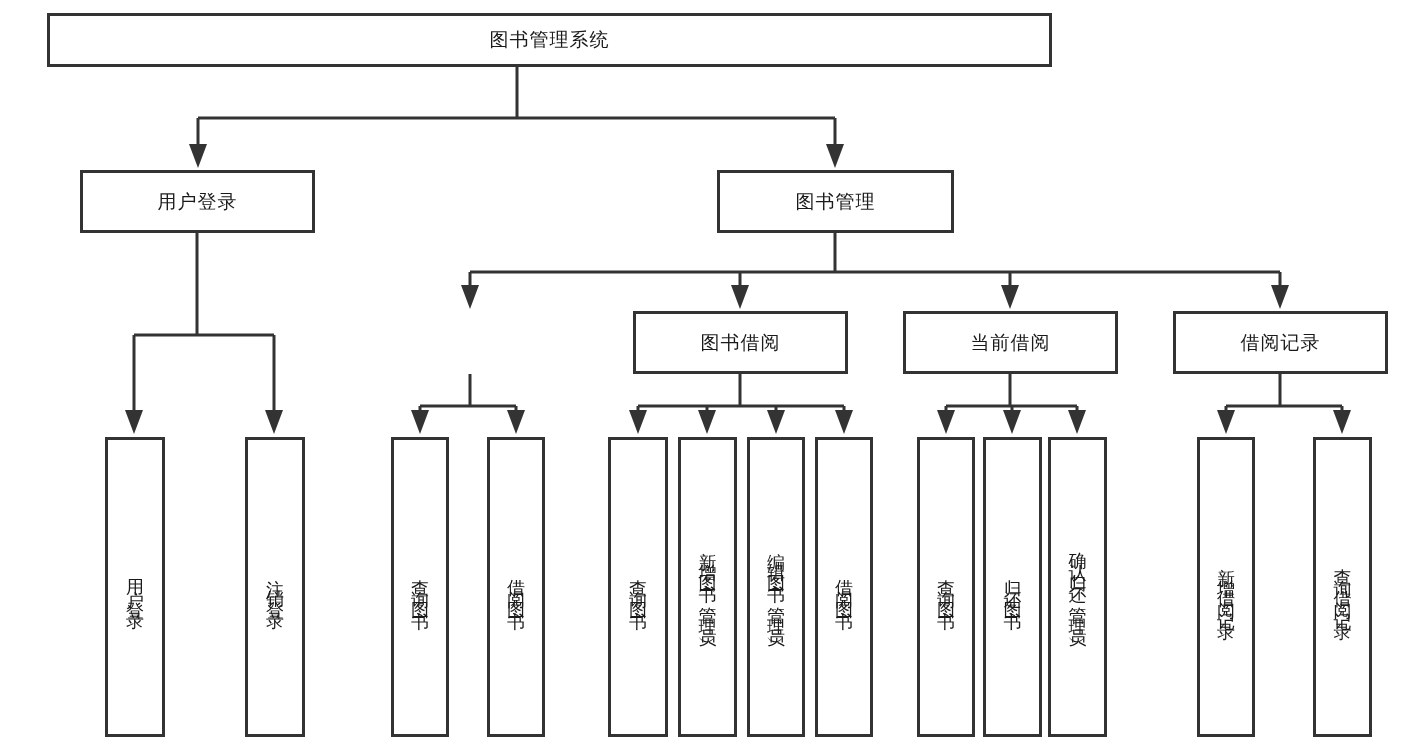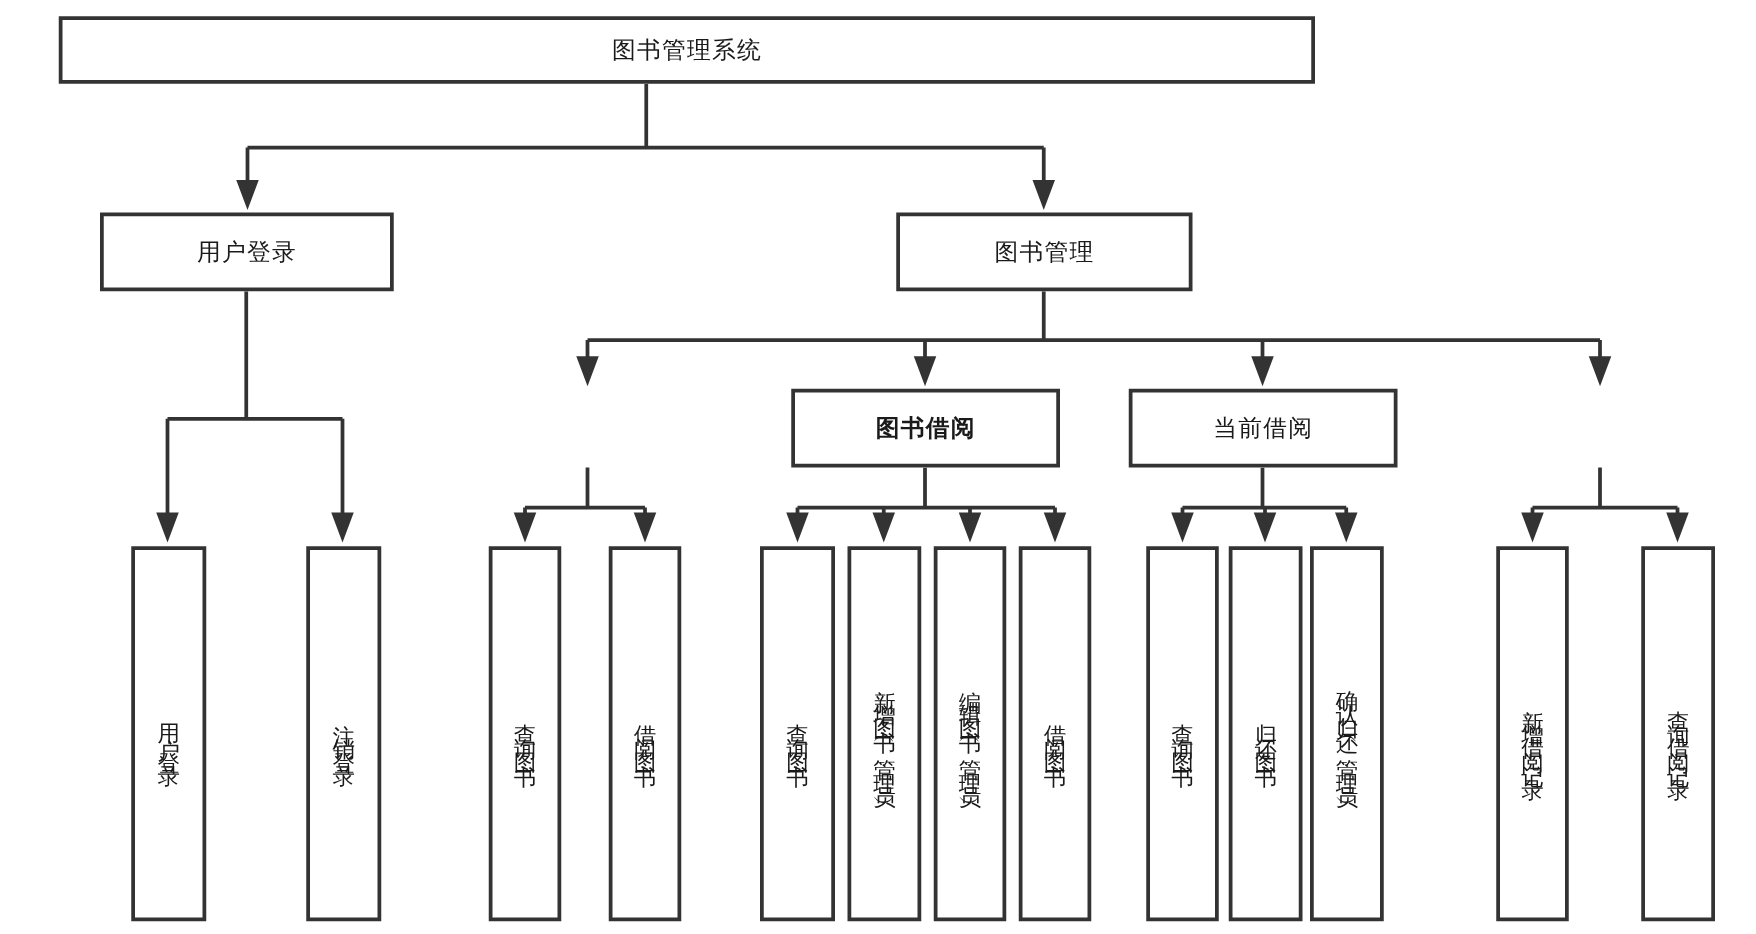--- a/index.html
+++ b/index.html
@@ -115,25 +115,28 @@
     <span>图书管理系统</span>
   </div>
 
   <div class="node hbox" style="left:80px; top:170px; width:235px; height:63px;">
     <span>用户登录</span>
   </div>
   <div class="node hbox" style="left:717px; top:170px; width:237px; height:63px;text-align:center;">
     <span>图书管理</span>
   </div>
 
-  <div class="node hbox" style="left:633px; top:311px; width:215px; height:63px;font-weight:bold;">
+  <div class="node hbox" style="left:633px; top:311px; width:215px; height:63px;">
     <span>图书借阅</span>
   </div>
   <div class="node hbox" style="left:903px; top:311px; width:215px; height:63px;text-align:right;">
     <span>当前借阅</span>
+  </div>
+  <div class="node hbox" style="left:1173px; top:311px; width:215px; height:63px;">
+    <span>借阅记录</span>
   </div>
 
   <div class="node vbox" style="left:105px; top:437px; width:60px; height:300px;">
     <span class="vtext">用户登录</span>
   </div>
   <div class="node vbox" style="left:245px; top:437px; width:60px; height:300px;">
     <span class="vtext">注销登录</span>
   </div>
 
   <div class="node vbox" style="left:391px; top:437px; width:58px; height:300px;">

